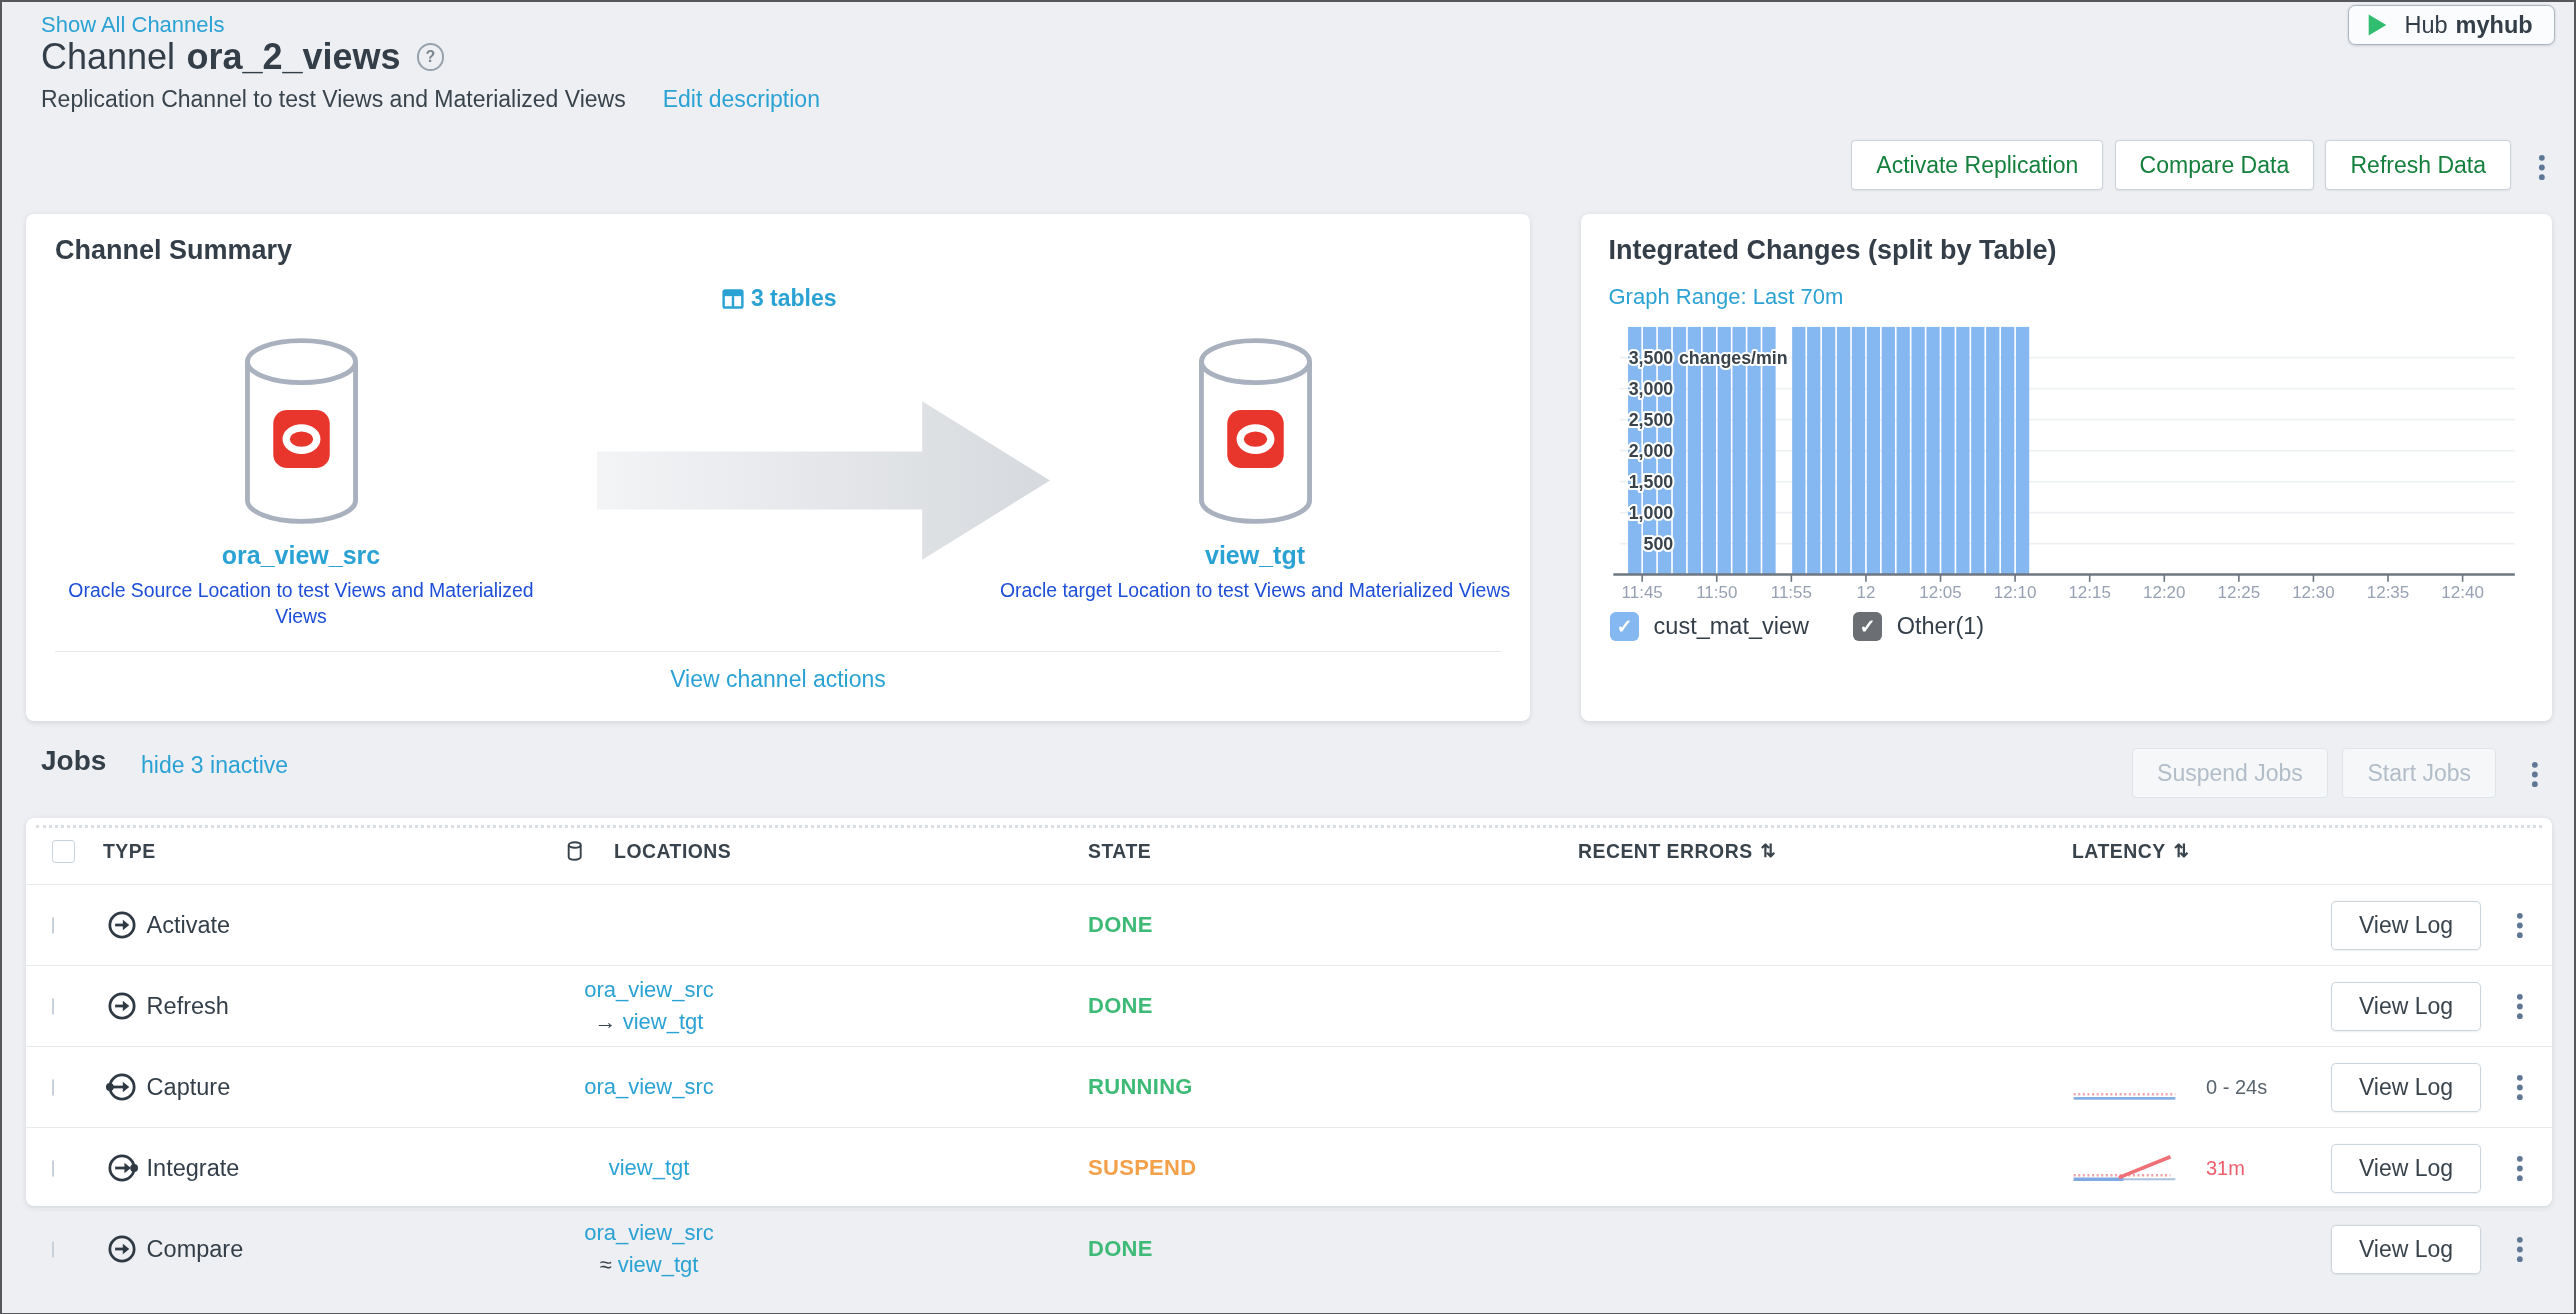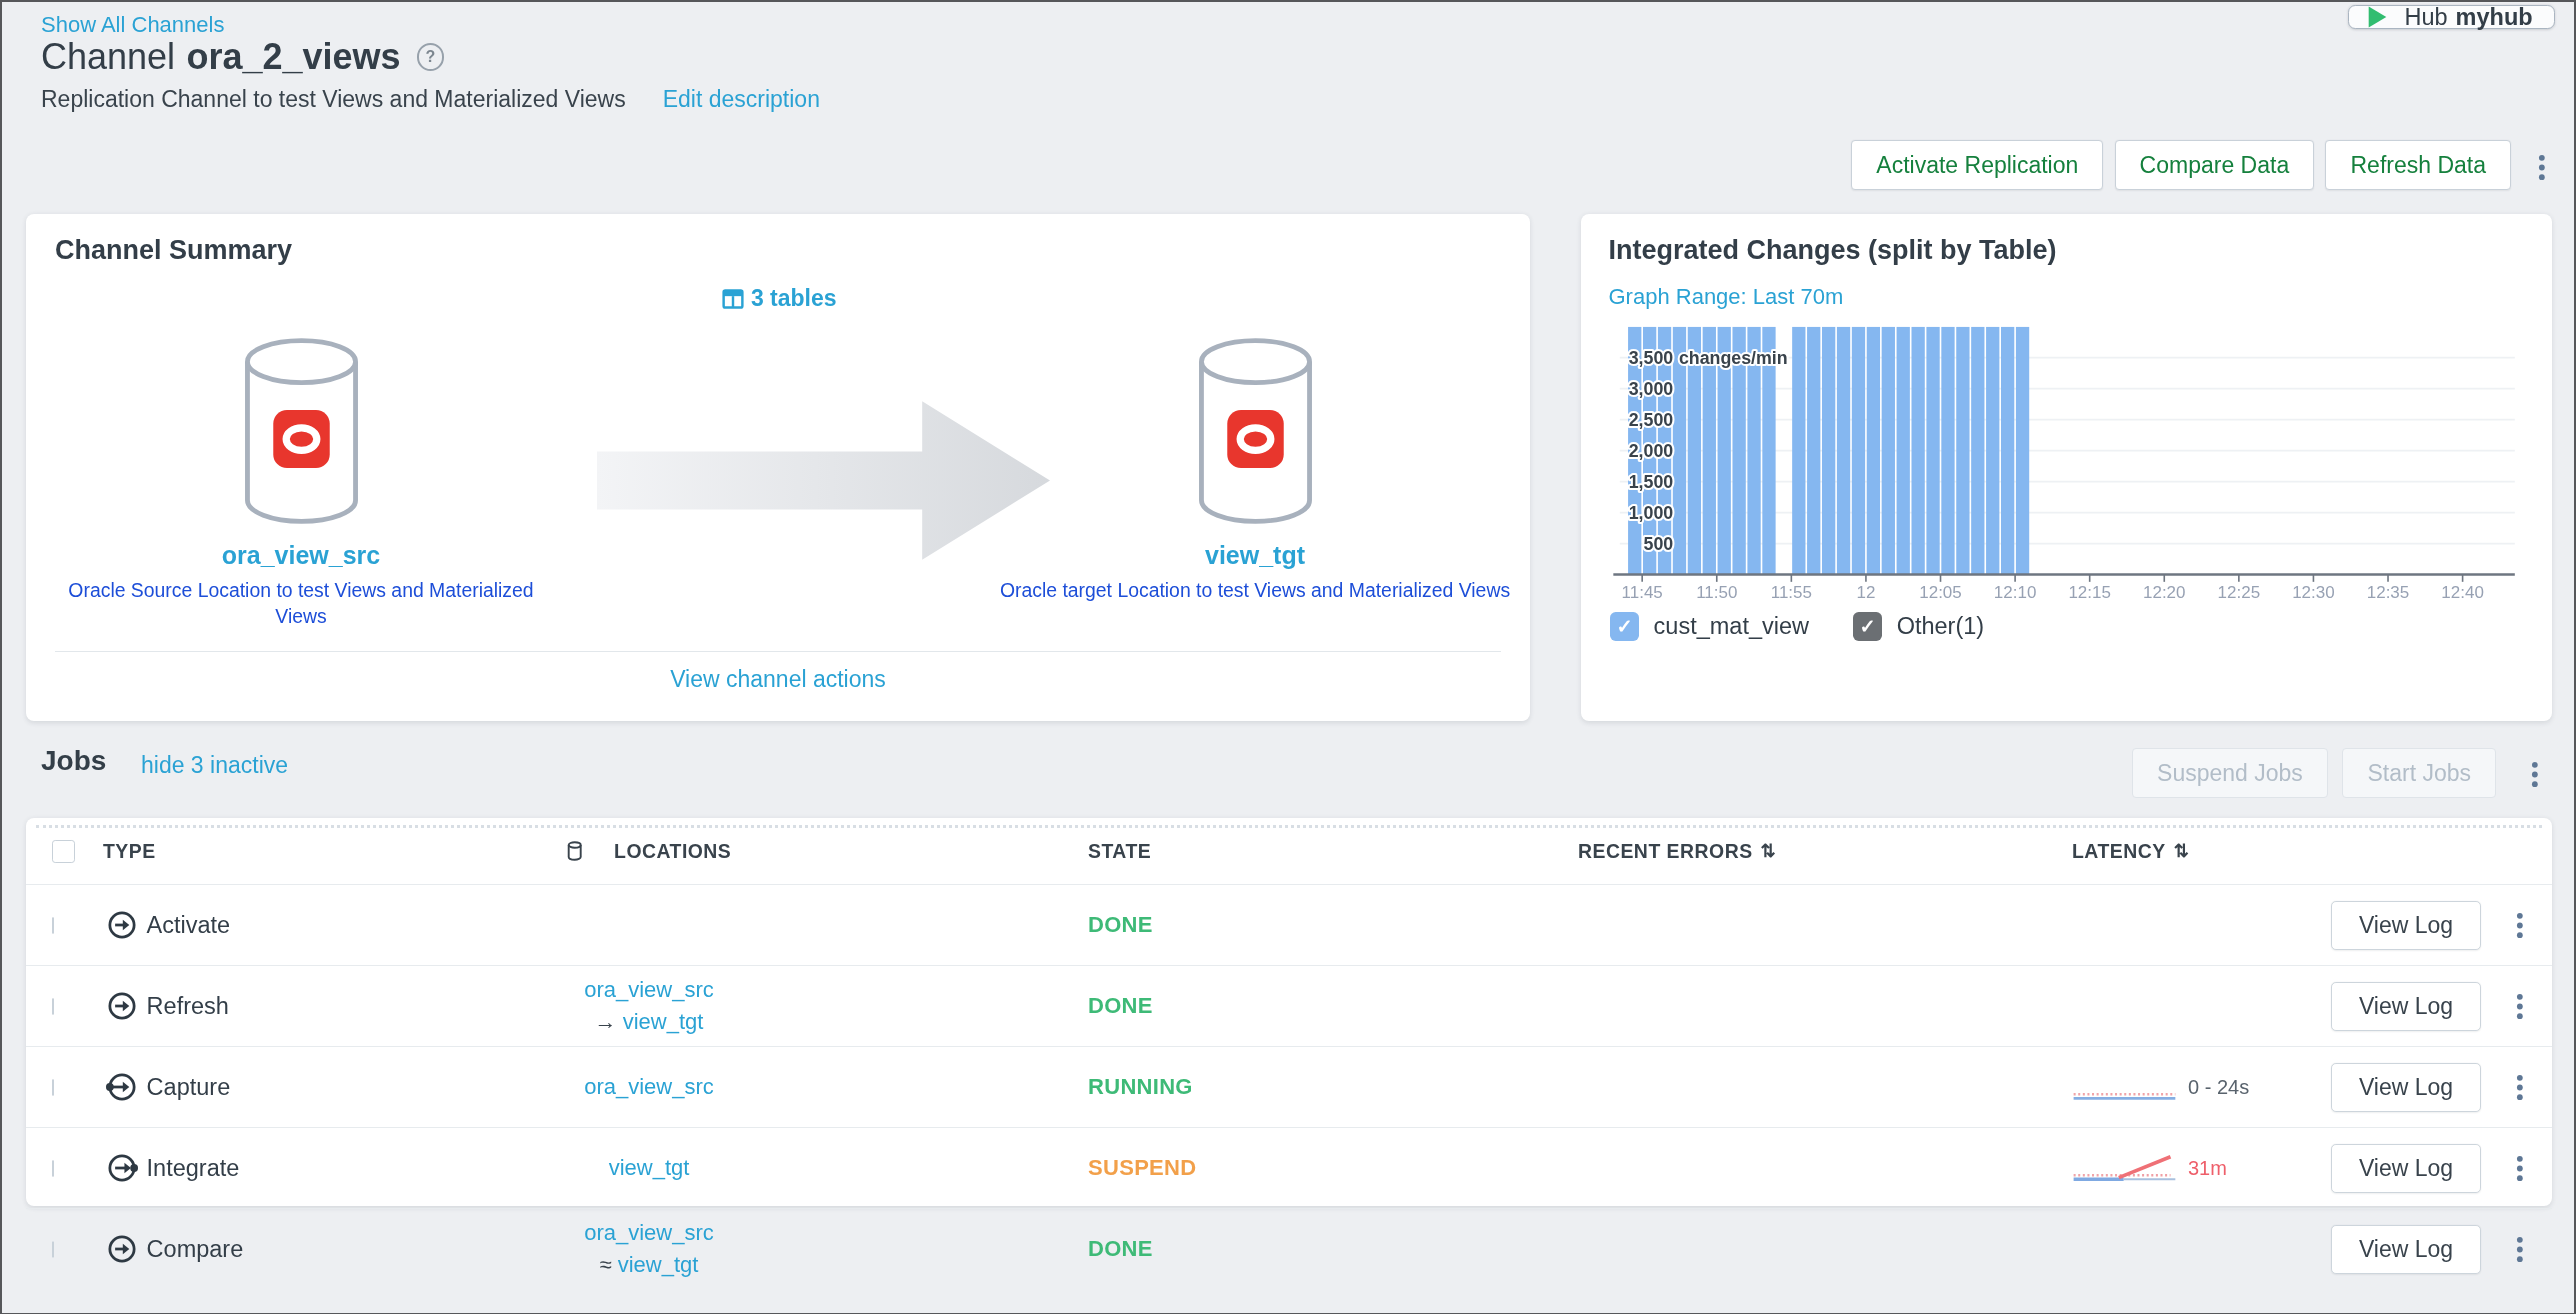--- a/index.html
+++ b/index.html
@@ -15,21 +15,21 @@
   
   .back-link { position:absolute; left:39px; top:9.7px; font-size:22px; font-weight:500; }
   .title-row { position:absolute; left:39px; top:34px; display:flex; align-items:center;
                gap:11.3px; font-size:36px; color:var(--dark); }
   .title-name { font-weight:700; }
   .help-icon { width:27.5px; height:27.5px; border:2.4px solid #97a1ab; border-radius:50%;
                display:flex; align-items:center; justify-content:center; font-size:16px;
                font-weight:700; color:#7c868f; margin-left:4.9px; }
   .subtitle-row { position:absolute; left:39px; top:84px; display:flex; gap:37px;
                   font-size:23px; color:#39434c; align-items:baseline; }
-  .hub-button { position:absolute; right:19.4px; top:3.2px; height:24px; padding:0 21px 0 18px;
+  .hub-button { position:absolute; right:19.4px; top:3.2px; height:40px; padding:0 21px 0 18px;
                 display:flex; align-items:center; gap:16px; background:#fbfcfd;
                 border:1.6px solid #aab5c1; border-radius:7.3px; font-size:23.5px; color:var(--dark);
                 box-shadow:0 0.8px 2.4px rgba(40,52,66,.18); cursor:pointer; }
   .hub-name { font-weight:700; margin-left:-8px; }
   .page-actions { position:absolute; top:138px; right:63px; display:flex; gap:11.3px; }
   .btn { height:50px; padding:0 24px; background:#fff; border:1.6px solid #c9d1d9;
          border-radius:4px; font-size:23px; color:#15803d; display:flex; align-items:center;
          box-shadow:0 0.8px 1.6px rgba(40,52,66,.08); cursor:pointer; font-family:inherit; }
   .kebab { background:none; border:none; cursor:pointer; line-height:0; }
   .page-actions-kebab { position:absolute; top:151px; right:27.5px; }
@@ -87,21 +87,21 @@
   .jrow { height:81px; border-top:1.6px solid #e7ebee; }
   .row-check { width:23px; height:23px; border:1.6px solid #c8d1d9; border-radius:3.2px;
                background:#fff; margin-left:26px; cursor:pointer; }
   .cell-type { display:flex; align-items:center; gap:8px; padding-left:1.6px;
                font-size:23.5px; color:var(--dark); }
   .cell-locations { text-align:center; font-size:22px; line-height:1.45; }
   .loc-prefix { color:#39434c; }
   .cell-state { padding-left:253px; font-size:22px; font-weight:700; letter-spacing:0.3px; }
   .state-done, .state-running { color:var(--green); }
   .state-suspend { color:var(--orange); }
-  .cell-latency { padding-left:241px; display:flex; align-items:center; gap:7px; }
+  .cell-latency { padding-left:241px; display:flex; align-items:center; gap:25px; }
   .latency-label { font-size:20px; color:#59636d; white-space:nowrap; }
   .latency-label.red { color:var(--red); }
   .cell-viewlog { display:flex; }
   .viewlog-btn { width:150px; height:49px; margin-left:63px; background:#fff;
                  border:1.6px solid #cdd5dc; border-radius:4.9px; font-size:23px; color:#39434c;
                  display:flex; align-items:center; justify-content:center;
                  box-shadow:0 0.8px 1.6px rgba(40,52,66,.08); cursor:pointer; font-family:inherit; }
   .cell-kebab { display:flex; justify-content:center; }
 </style>
 </head>

